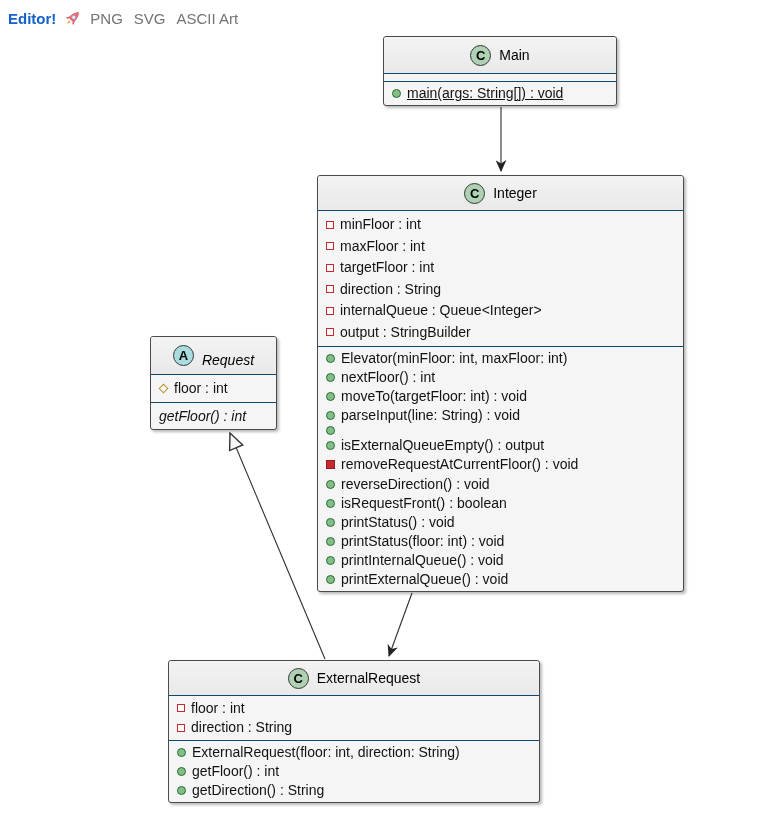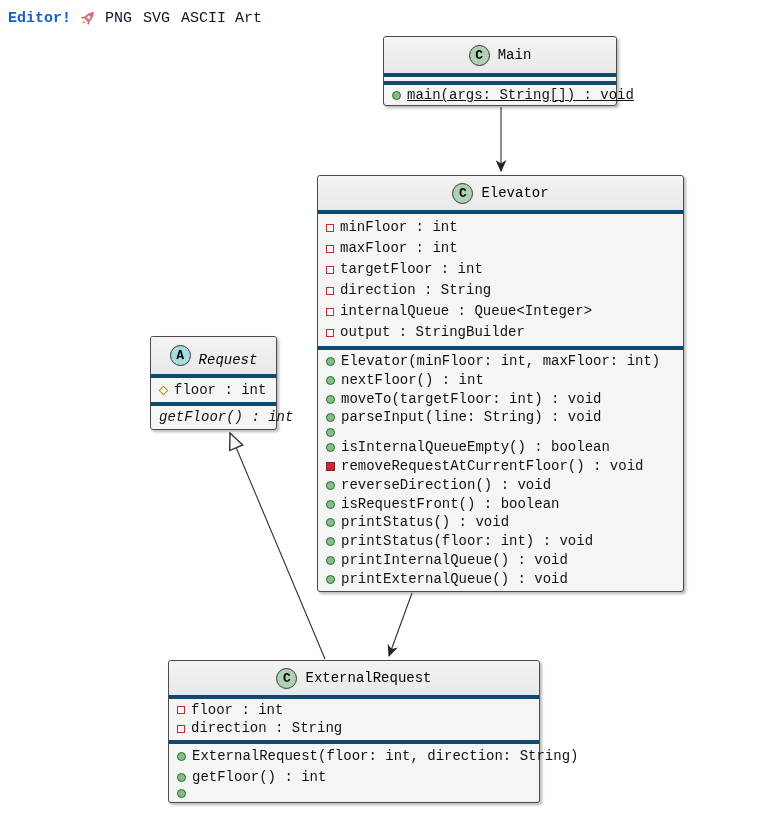--- a/index.html
+++ b/index.html
@@ -1,40 +1,40 @@
 <!DOCTYPE html>
 <html><head>
 <meta charset="utf-8">
 <style>
   html,body{margin:0;padding:0;background:#ffffff;}
   #page{position:relative;width:724px;height:824px;background:#ffffff;overflow:hidden;
-        font-family:Liberation Mono, monospace;border-radius:22px;}
+        font-family:Liberation Sans, sans-serif;border-radius:22px;}
 
   
   #toolbar{position:absolute;left:8px;top:6px;height:24px;display:flex;align-items:center;
            font-size:15px;white-space:nowrap;}
   #toolbar .title{font-weight:bold;color:#1461c8;}
   #toolbar .rocket{margin:0 8px 0 7px;display:inline-flex;align-items:center;}
-  #toolbar .lnk{color:#0f172a;margin-right:11px;cursor:pointer;text-decoration:none;}
+  #toolbar .lnk{color:#737373;margin-right:11px;cursor:pointer;text-decoration:none;}
 
   
   .cls{position:absolute;box-sizing:border-box;display:flex;flex-direction:column;
        background:#f5f5f5;border:1px solid #4a4a4a;border-radius:3px;
        box-shadow:2px 2px 3px rgba(0,0,0,.28);}
   .cls-header{flex:0 0 auto;display:flex;align-items:center;justify-content:center;gap:8px;
               background:linear-gradient(#f3f3f3,#e9e9e9);border-radius:3px 3px 0 0;}
   .cls-name{font-size:14px;color:#000;}
   .cls-name.abstract{font-style:italic;margin-top:8px;}
   .badge{width:21px;height:21px;border-radius:50%;flex:0 0 auto;display:flex;align-items:center;
          justify-content:center;font-weight:bold;font-size:13px;color:#000;border:1px solid #373737;
          box-sizing:border-box;}
   .badge.c{background:#ADD1B2;}
   .badge.a{background:#A9DCDF;}
   .comp{display:flex;flex-direction:column;justify-content:space-evenly;
-        padding:1px 8px;border-top:4px solid #0c4a6e;box-sizing:border-box;}
+        padding:1px 8px;border-top:1px solid #0c4a6e;box-sizing:border-box;}
   .row{display:flex;align-items:center;gap:6px;font-size:14px;color:#121212;white-space:nowrap;
        line-height:17px;}
   .vis{flex:0 0 auto;box-sizing:border-box;}
   .vis-pub{width:9px;height:9px;border-radius:50%;background:#84BE84;border:1px solid #256d3a;}
   .vis-privf{width:8px;height:8px;border:1px solid #C82930;background:#fdfdfd;}
   .vis-privm{width:9px;height:9px;background:#C82930;border:1px solid #8e1e24;}
   .vis-prot{width:7px;height:7px;border:1px solid #B38D22;background:#fdfdfd;transform:rotate(45deg);margin:0 1px;}
   .static-m{text-decoration:underline;}
   .abstract-m{font-style:italic;}
 
@@ -109,21 +109,21 @@
       <div class="row">
         <span class="vis vis-pub"></span>
         <span class="static-m">main(args: String[]) : void</span>
       </div>
     </div>
   </div>
 
   <div class="cls" id="cls-elevator">
     <div class="cls-header">
       <span class="badge c">C</span>
-      <span class="cls-name">Elevator</span>
+      <span class="cls-name">Integer</span>
     </div>
     <div class="comp comp-attrs">
       <div class="row">
         <span class="vis vis-privf"></span>
         <span>minFloor : int</span>
       </div>
       <div class="row">
         <span class="vis vis-privf"></span>
         <span>maxFloor : int</span>
       </div>
@@ -159,21 +159,21 @@
       </div>
       <div class="row">
         <span class="vis vis-pub"></span>
         <span>parseInput(line: String) : void</span>
       </div>
       <div class="row">
         <span class="vis vis-pub"></span>
       </div>
       <div class="row">
         <span class="vis vis-pub"></span>
-        <span>isInternalQueueEmpty() : boolean</span>
+        <span>isExternalQueueEmpty() : output</span>
       </div>
       <div class="row">
         <span class="vis vis-privm"></span>
         <span>removeRequestAtCurrentFloor() : void</span>
       </div>
       <div class="row">
         <span class="vis vis-pub"></span>
         <span>reverseDirection() : void</span>
       </div>
       <div class="row">
@@ -236,17 +236,18 @@
       <div class="row">
         <span class="vis vis-pub"></span>
         <span>ExternalRequest(floor: int, direction: String)</span>
       </div>
       <div class="row">
         <span class="vis vis-pub"></span>
         <span>getFloor() : int</span>
       </div>
       <div class="row">
         <span class="vis vis-pub"></span>
+        <span>getDirection() : String</span>
       </div>
     </div>
   </div>
 
 </div>
 
 </body></html>

